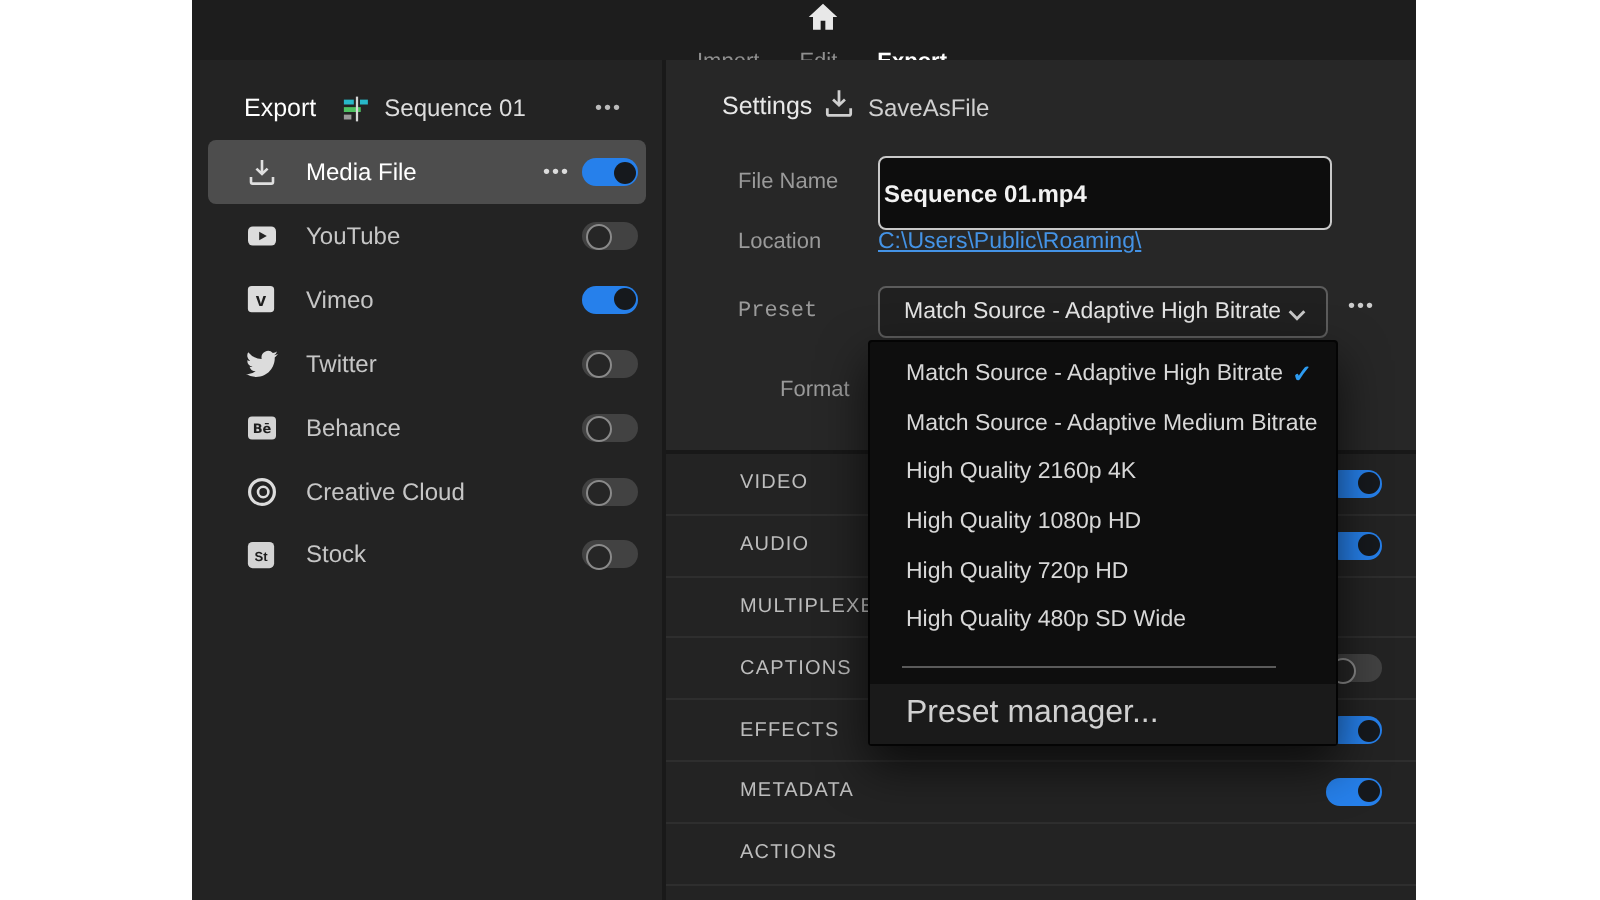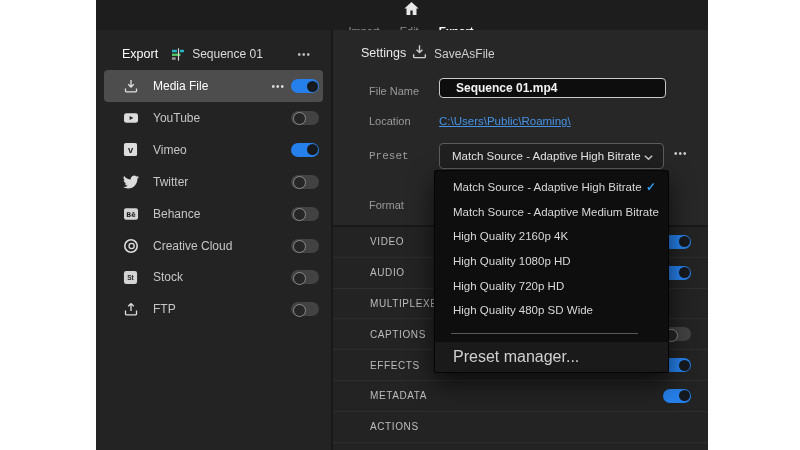--- a/index.html
+++ b/index.html
@@ -37,24 +37,24 @@
   .tg.on::after { content:""; position:absolute; right:1.5px; top:1.5px; width:11px; height:11px; border-radius:50%; background:#16191d; }
   .tg.off { background:#424242; }
   .tg.off::after { content:""; position:absolute; left:1.5px; top:1.5px; width:11px; height:11px; border-radius:50%; background:#262626; border:1.5px solid #8a8a8a; }
 
   
   .main { position:absolute; left:237px; top:30px; right:0; bottom:0; background:#272727; }
   .set-title { position:absolute; left:28px; top:16px; font-size:12.5px; color:#e8e8e8; }
   .save-icon { position:absolute; left:78px; top:13px; width:17px; height:17px; cursor:pointer; }
   .save-label { position:absolute; left:101px; top:17px; font-size:12px; color:#cfcfcf; cursor:pointer; }
   .fld-label { position:absolute; left:36px; font-size:11px; color:#9a9a9a; }
-  .lbl-filename { top:55px; } .lbl-location { top:85px; } .lbl-preset { top:120px;font-family:Liberation Mono, monospace; } .lbl-format { top:169px; }
-  .fn-input { position:absolute; left:106px; top:48px; width:227px; height:20px; background:#0d0d0d;
+  .lbl-filename { top:55px; } .lbl-location { top:85px; } .lbl-preset { top:120px;font-family:Liberation Mono, monospace; } .lbl-format { top:159px;margin-left:21px; }
+  .fn-input { position:absolute; left:106px; top:48px; width:227px; height:37px; background:#0d0d0d;
               border:1px solid #c9c9c9; border-radius:4px; color:#f2f2f2; font-size:12px; font-weight:bold;
-              padding:0 16px; font-family:"Liberation Sans", sans-serif; outline:none; }
+              padding:0 2px; font-family:"Liberation Sans", sans-serif; outline:none; }
   .loc-link { position:absolute; left:106px; top:85px; font-size:11.5px; color:#4493e6; text-decoration:underline; cursor:pointer; }
   .preset-select { position:absolute; left:106px; top:113px; width:225px; height:26px; background:#202020;
                    border:1px solid #5c5c5c; border-radius:4px; display:flex; align-items:center;
                    color:#e4e4e4; font-size:11.5px; padding:0 26px 0 12px; cursor:pointer; white-space:nowrap; }
   .preset-chevron { position:absolute; right:9px; top:8px; }
   .preset-dots { position:absolute; left:341px; top:118px; color:#cccccc; font-size:10px; letter-spacing:1px; cursor:pointer; }
   .h-divider { position:absolute; left:0; top:195px; right:0; height:2px; background:#181818; }
 
   
   .sections { position:absolute; left:0; top:197px; right:0; bottom:0; background:#232323; z-index:1; }
@@ -177,31 +177,20 @@
             <span class="sb-icon">
               <svg viewBox="0 0 16 16" width="15" height="15">
                 <rect x="1" y="1" width="14" height="14" rx="2.5" fill="#d4d4d4"></rect>
                 <text x="8" y="11" text-anchor="middle" font-size="7" font-weight="bold" fill="#1d1d1d" font-family="Liberation Sans,sans-serif">St</text>
               </svg>
             </span>
             <span class="sb-label">Stock</span>
 
             <span class="tg off"></span>
           </div>
-          <div class="sb-row">
-            <span class="sb-icon">
-              <svg viewBox="0 0 16 16" width="16" height="16" fill="none" stroke="#e0e0e0" stroke-width="1.3">
-                <path d="M8 10V2.8M5.2 5.3L8 2.6l2.8 2.7"></path>
-                <path d="M2.5 9.5V13c0 .5.3.8.8.8h9.4c.5 0 .8-.3.8-.8V9.5"></path>
-              </svg>
-            </span>
-            <span class="sb-label">FTP</span>
-
-            <span class="tg off"></span>
-          </div>
         </div>
     </div>
     <div class="v-divider"></div>
 
     <div class="main">
       <span class="set-title">Settings</span>
       <span class="save-icon"><svg viewBox="0 0 16 16" width="17" height="17" fill="none" stroke="#cfcfcf" stroke-width="1.3">
             <path d="M8 2v6.5M5.2 6.3L8 9l2.8-2.7"></path>
             <path d="M2.5 10.5V13c0 .5.3.8.8.8h9.4c.5 0 .8-.3.8-.8v-2.5"></path>
           </svg></span>

